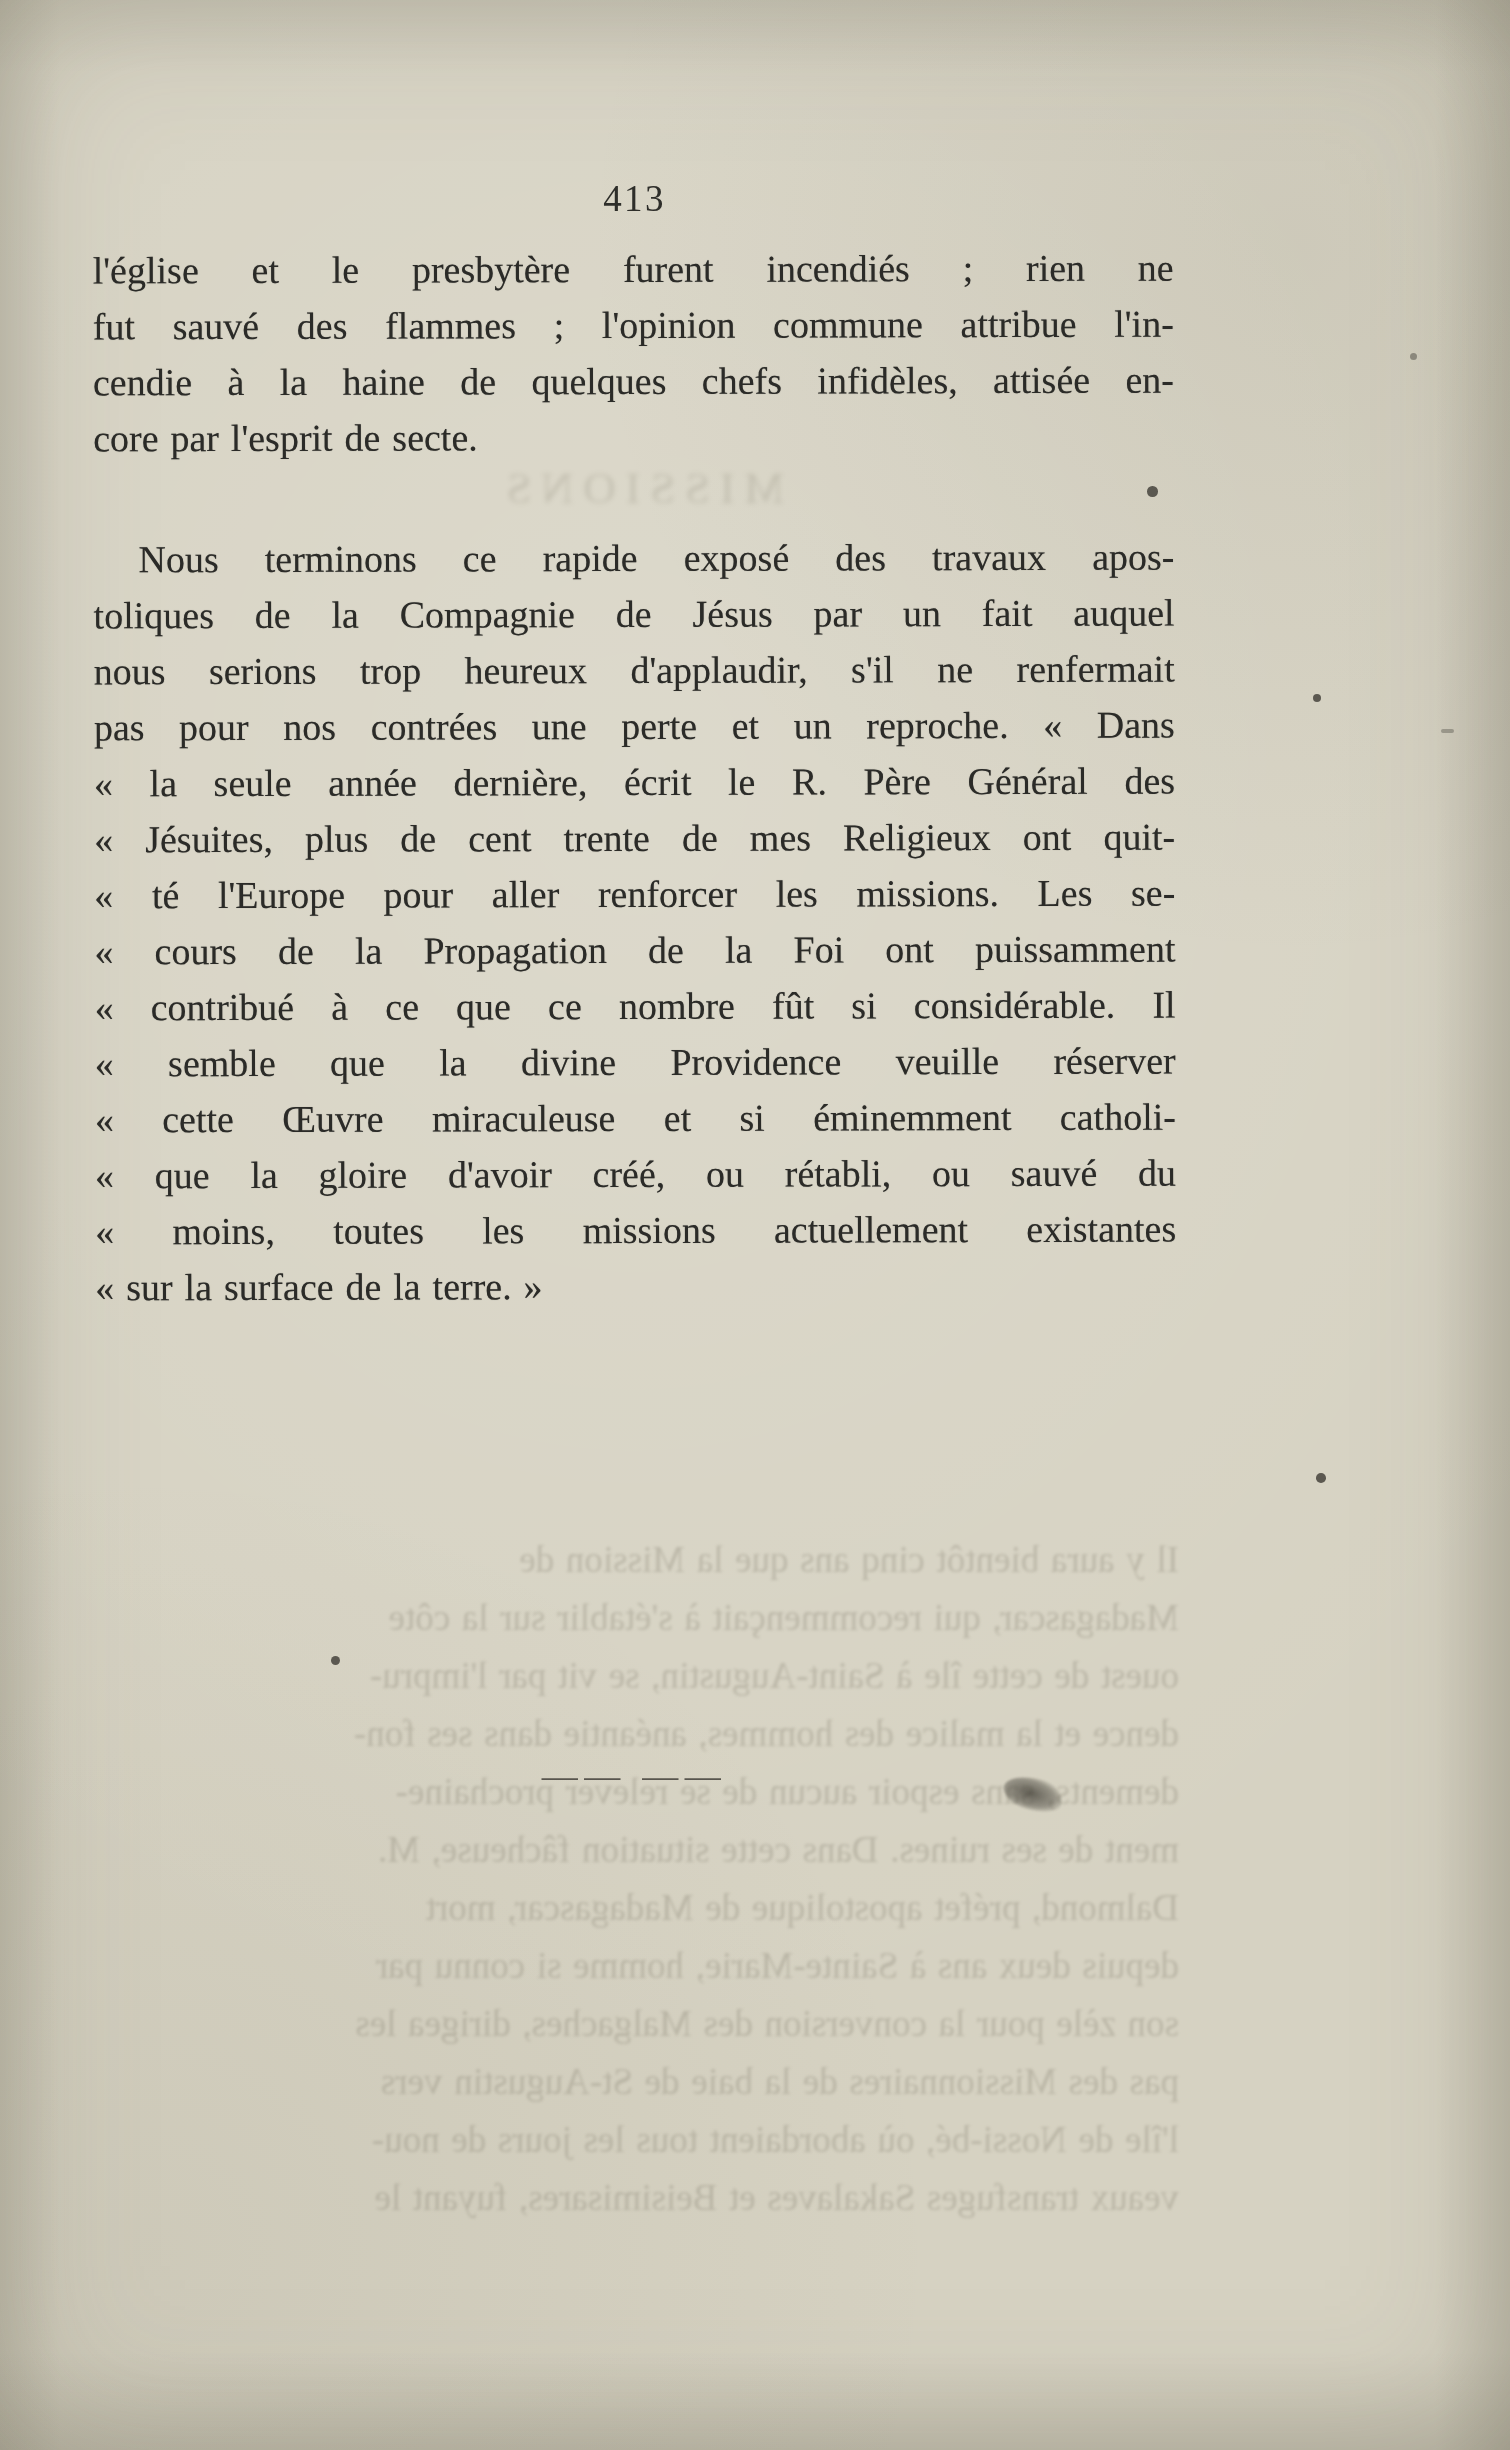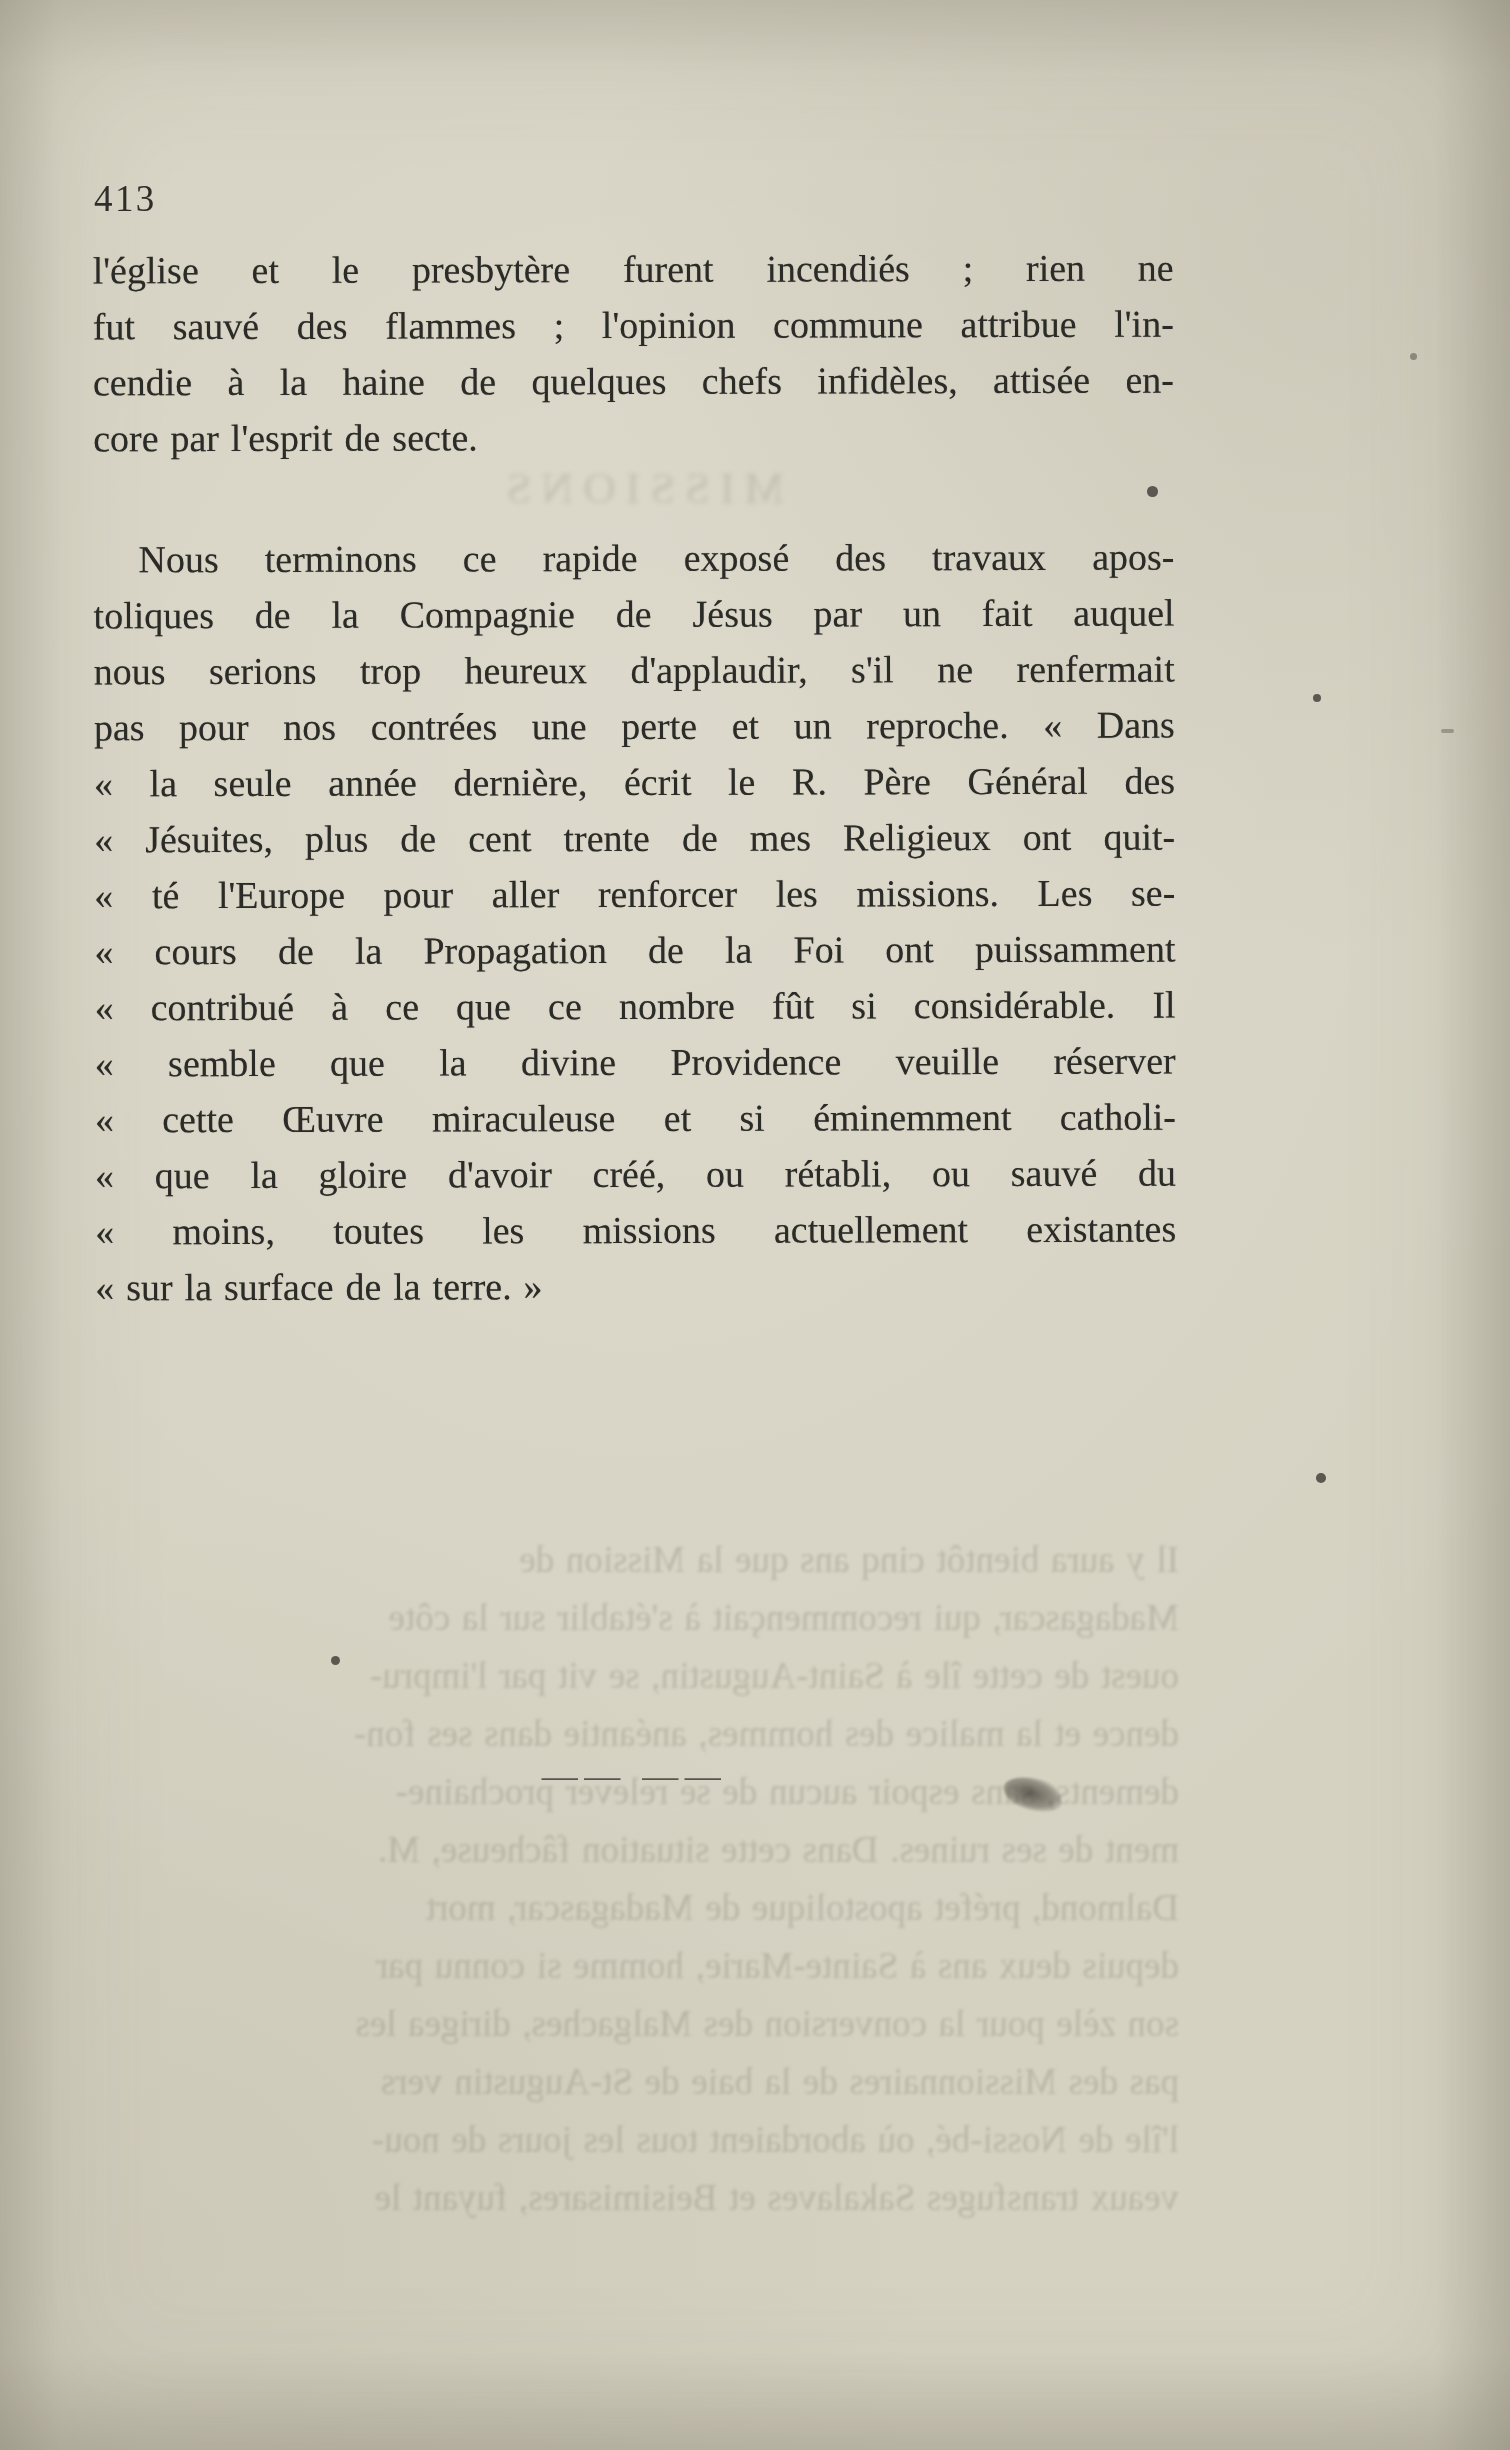--- a/index.html
+++ b/index.html
@@ -18,21 +18,21 @@
       linear-gradient(90deg, rgba(104,99,81,.14) 0%, rgba(104,99,81,0) 4%, rgba(104,99,81,0) 95%, rgba(104,99,81,.18) 100%),
       linear-gradient(180deg, rgba(104,99,81,.10) 0%, rgba(104,99,81,0) 3%, rgba(104,99,81,0) 96%, rgba(104,99,81,.16) 100%),
       #d6d2c2;
   }
   .page::after{
     content:"";position:absolute;inset:0;pointer-events:none;
     box-shadow:inset 0 0 154px rgba(95,90,72,.28);
   }
   .page-number{
     position:absolute;top:177px;left:94px;width:1081px;
-    text-align:left;font-size:37px;letter-spacing:2.4px;color:#2e2e2a;
+    text-align:center;font-size:37px;letter-spacing:2.4px;color:#2e2e2a;
   }
   .text-block{
     position:absolute;top:241px;left:94px;width:1081px;
     font-size:38px;line-height:56px;word-spacing:2.4px;
     text-shadow:0 0 0.8px rgba(40,40,36,.45);
     transform:rotate(-0.15deg);
   }
   .para{margin:0;}
   .para2{margin-top:65px;}
   .line{

